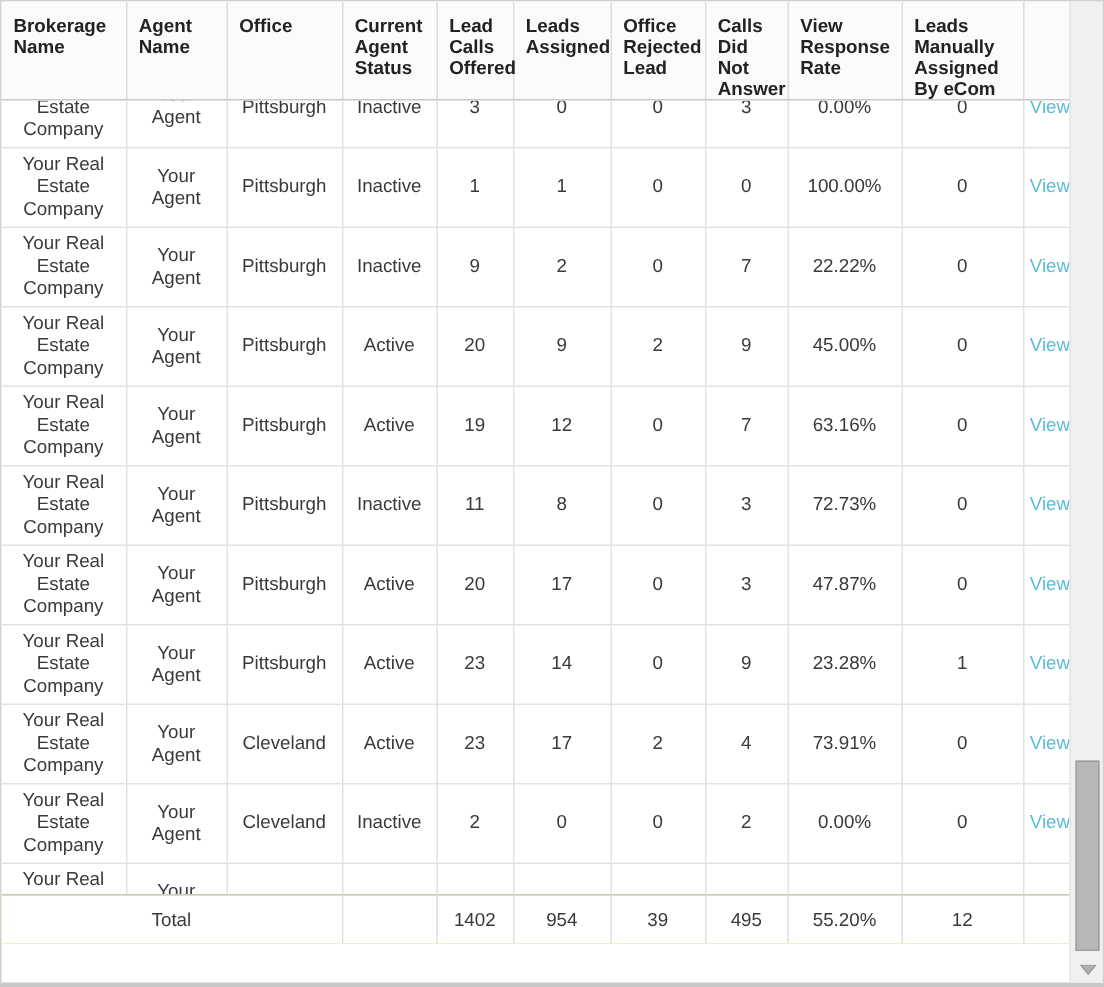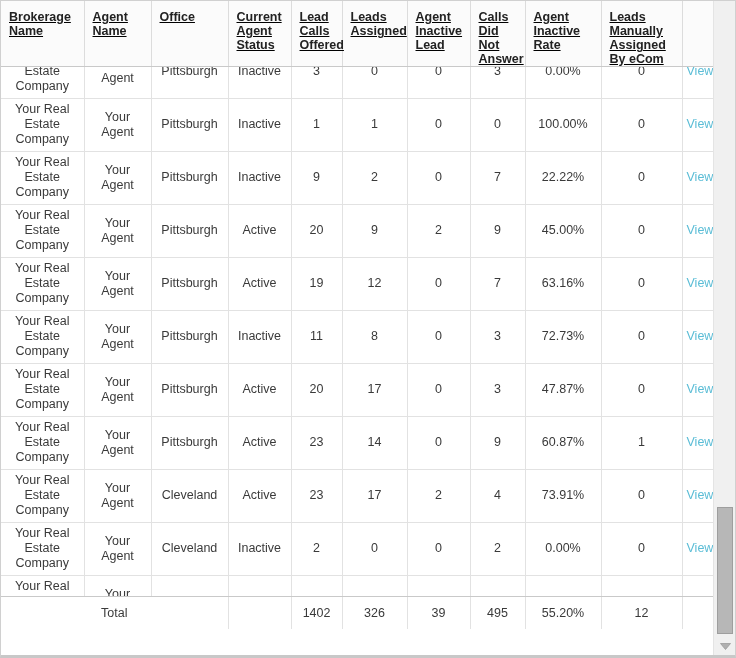--- a/index.html
+++ b/index.html
@@ -31,21 +31,20 @@
     height: 66px;
     background: #fbfbfb;
     border-bottom: 1px solid #c9c9c9;
     z-index: 5;
     overflow: hidden;
   }
   table.hdr {
     width: 713px;
     border-collapse: collapse;
     table-layout: fixed;
-    text-decoration: underline;
   }
   table.hdr th {
     font-size: 12.5px;
     font-weight: bold;
     color: #222222;
     text-align: left;
     vertical-align: top;
     padding: 9px 5px 6px 8px;
     height: 65px;
     border-right: 1px solid #dcdcdc;
@@ -175,23 +174,23 @@
           <col style="width:32px">
       </colgroup>
       <tbody>
           <tr>
         <th>Brokerage Name</th>
         <th>Agent Name</th>
         <th>Office</th>
         <th>Current Agent Status</th>
         <th>Lead Calls Offered</th>
         <th>Leads Assigned</th>
-        <th>Agent Inactive Lead</th>
+        <th>Office Rejected Lead</th>
         <th>Calls Did Not Answer</th>
-        <th>Agent Inactive Rate</th>
+        <th>View Response Rate</th>
         <th>Leads Manually Assigned By eCom</th>
         <th></th>
       </tr>
     </tbody>
       </table>
   </div>
 
   <div class="tbody-scroll">
     <div class="tbody-inner">
       <table class="bdy">
@@ -302,21 +301,21 @@
             </tr>
             <tr>
               <td class="c-brokerage">Your Real Estate Company</td>
               <td>Your Agent</td>
               <td>Pittsburgh</td>
               <td>Active</td>
               <td>23</td>
               <td>14</td>
               <td>0</td>
               <td>9</td>
-              <td>60.87%</td>
+              <td>23.28%</td>
               <td>1</td>
               <td><a class="viewlink">View</a></td>
             </tr>
             <tr>
               <td class="c-brokerage">Your Real Estate Company</td>
               <td>Your Agent</td>
               <td>Cleveland</td>
               <td>Active</td>
               <td>23</td>
               <td>17</td>
@@ -370,21 +369,21 @@
           <col style="width:55px">
           <col style="width:76px">
         <col style="width:81px">
           <col style="width:32px">
       </colgroup>
       <tbody>
           <tr>
         <td colspan="3">Total</td>
         <td></td>
         <td>1402</td>
-        <td>326</td>
+        <td>954</td>
         <td>39</td>
         <td>495</td>
         <td>55.20%</td>
         <td>12</td>
         <td></td>
       </tr>
     </tbody>
       </table>
   </div>
 

